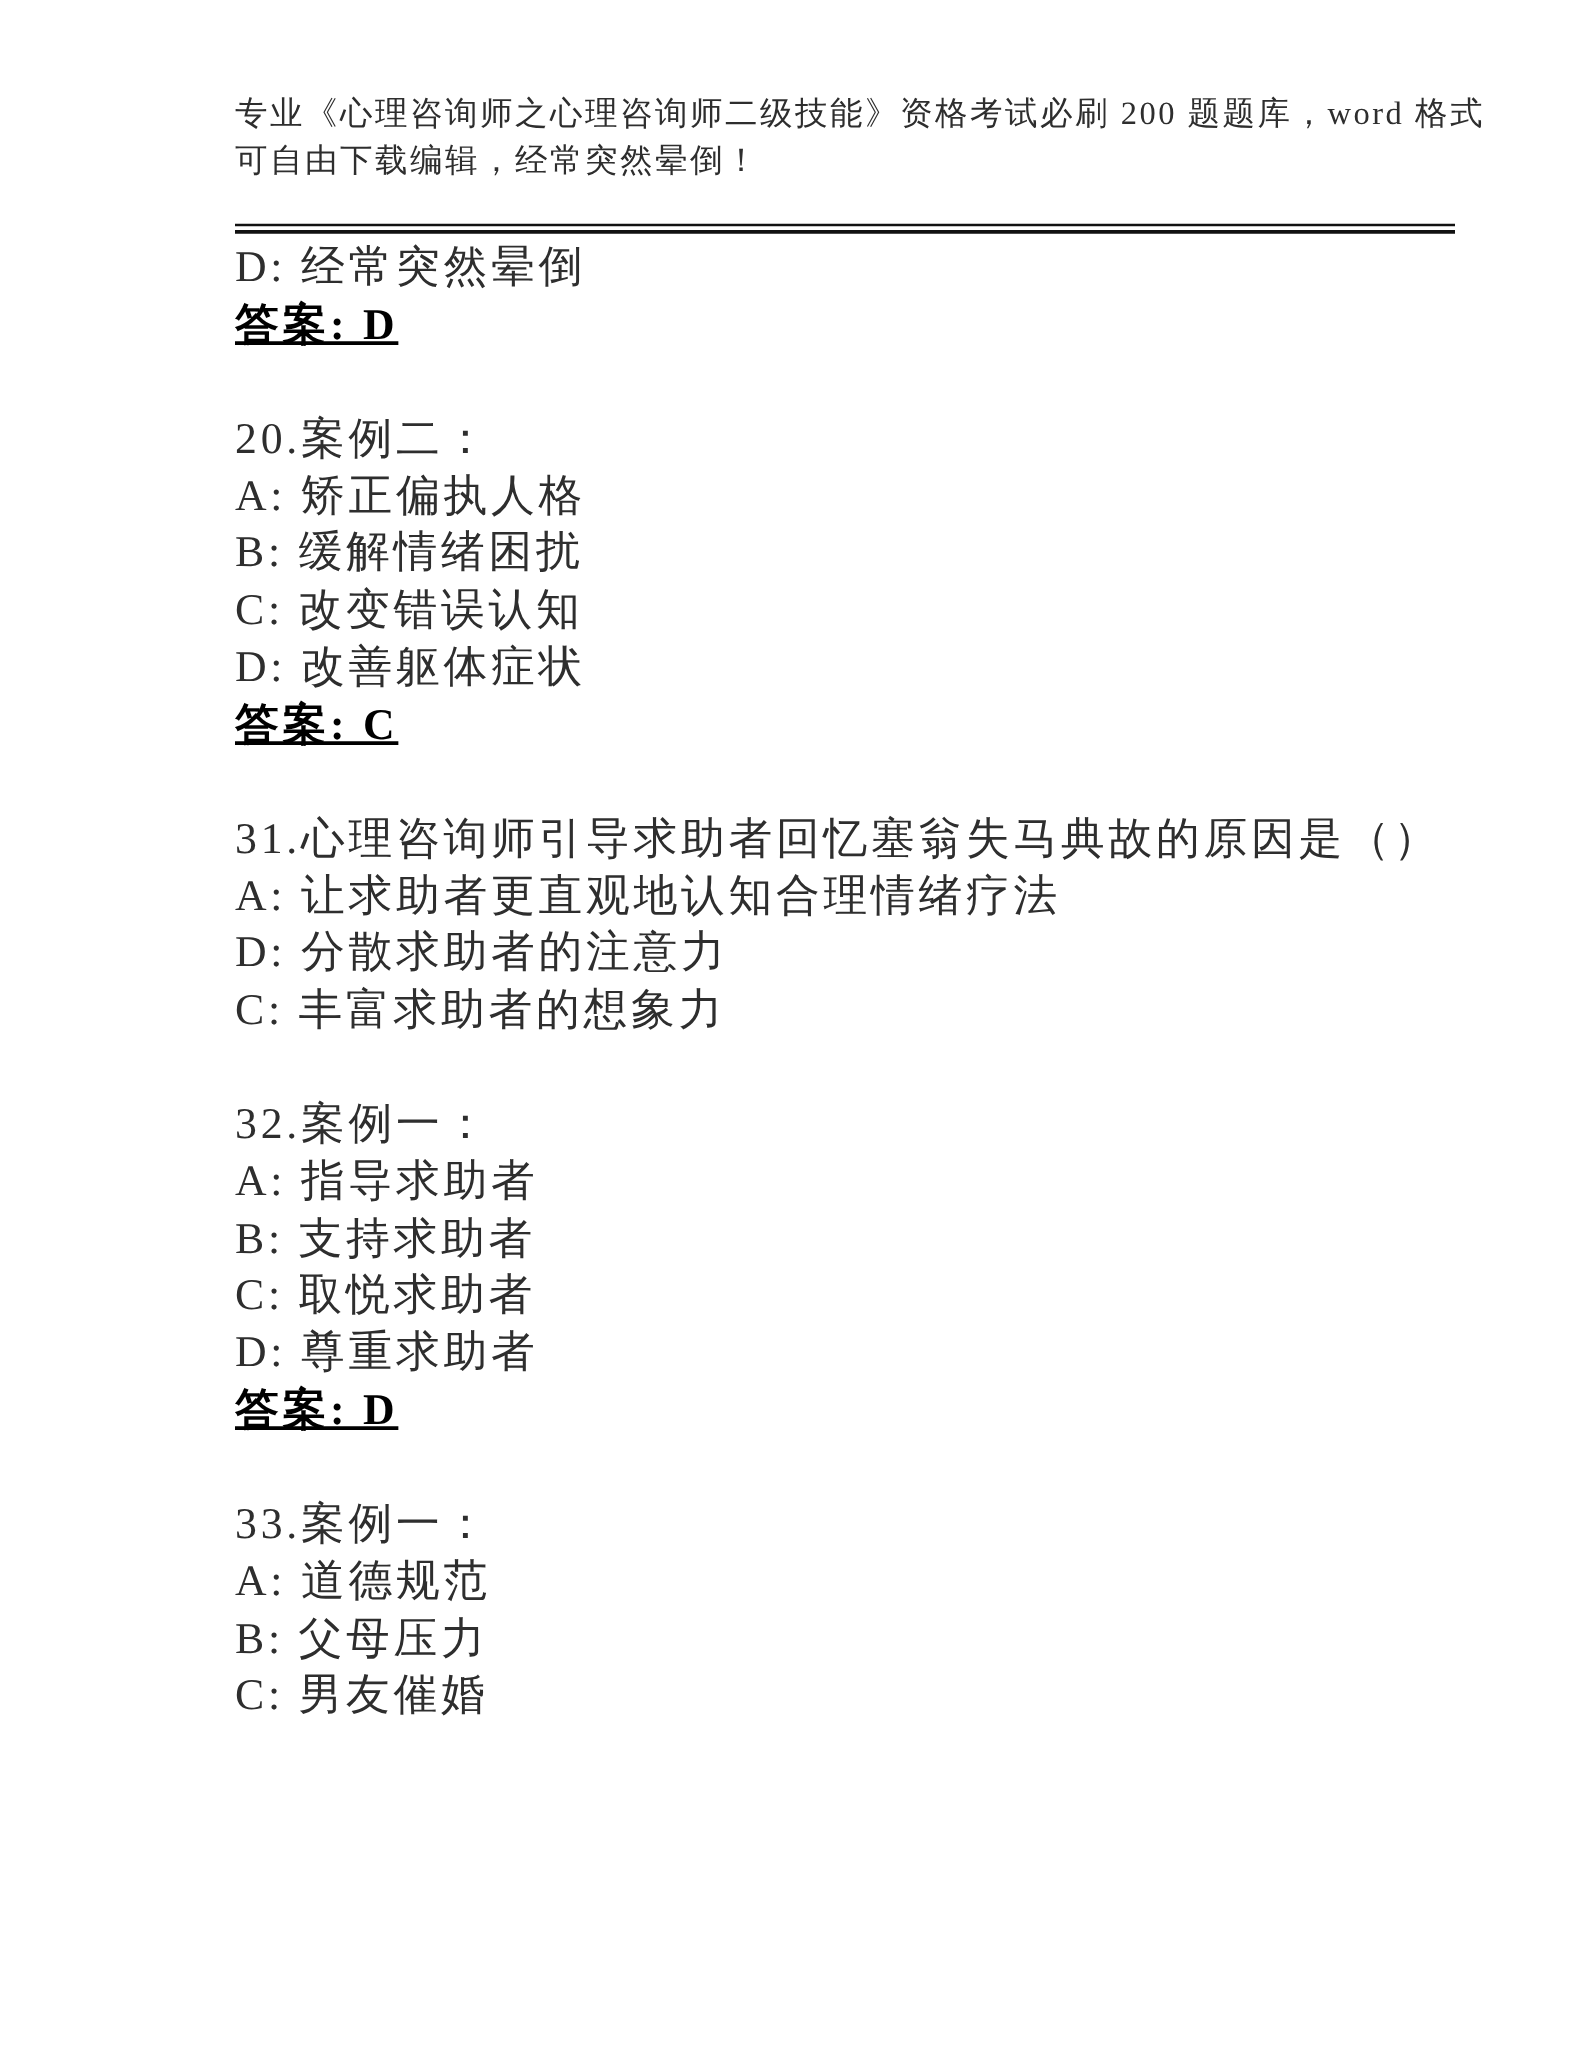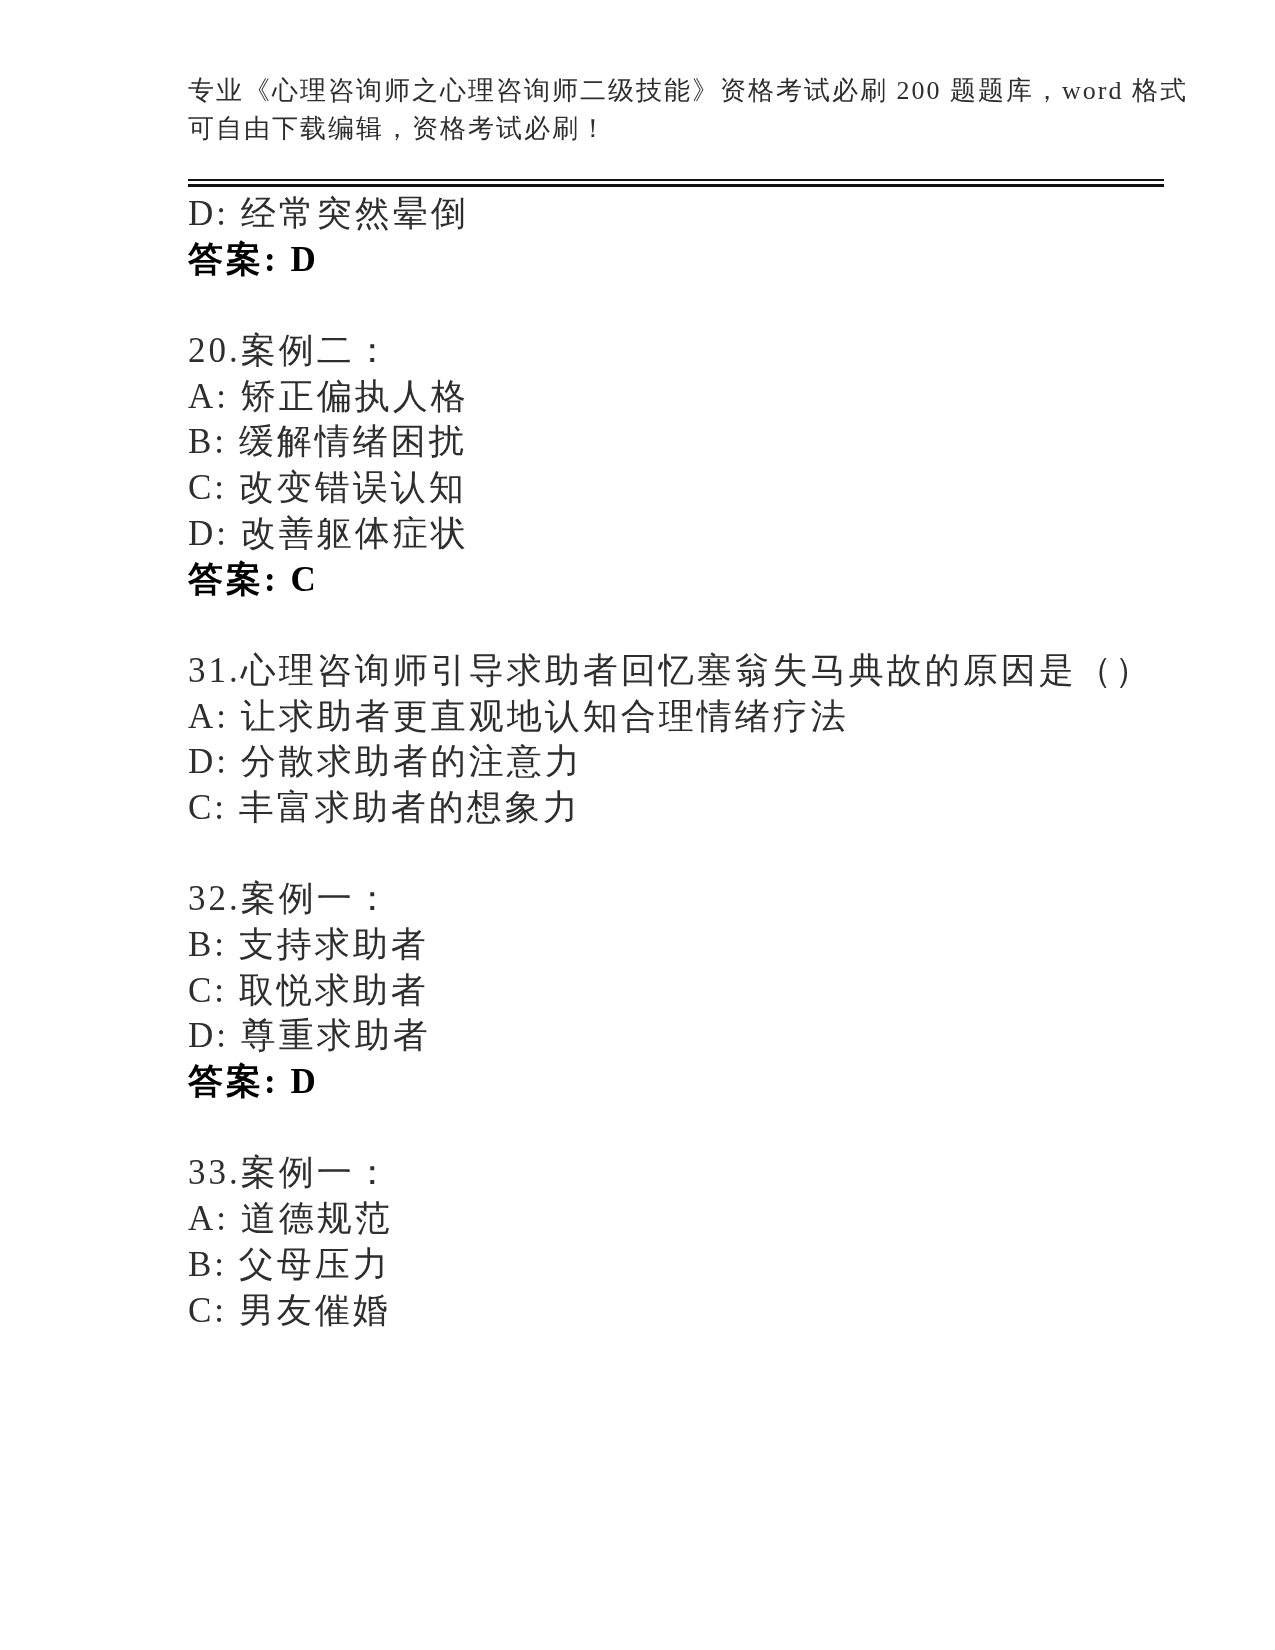--- a/index.html
+++ b/index.html
@@ -50,54 +50,56 @@
     line-height: 45.7px;
     font-size: 35px;
     letter-spacing: 3px;
     white-space: pre;
     color: var(--text-color, #2e2e2e);
     overflow: visible;
   }
   .bline.answer {
     font-weight: bold;
     color: var(--answer-color, #000000);
+    text-decoration: underline;
   }
   .bline.question {
     color: var(--text-color, #2e2e2e);
   }
   .bline.blank {
     
   }
 </style>
 </head>
 <body>
 
 <div class="page">
   <div class="page-header">
     <div class="header-line">专业《心理咨询师之心理咨询师二级技能》资格考试必刷 200 题题库，word 格式</div>
-    <div class="header-line">可自由下载编辑，资格考试必刷！</div>
+    <div class="header-line">可自由下载编辑，经常突然晕倒！</div>
   </div>
   <div class="header-rule"></div>
   <div class="document-body">
       <div class="bline option">D: 经常突然晕倒</div>
       <div class="bline answer">答案: D</div>
       <div class="bline blank">&nbsp;</div>
       <div class="bline question">20.案例二：</div>
       <div class="bline option">A: 矫正偏执人格</div>
       <div class="bline option">B: 缓解情绪困扰</div>
       <div class="bline option">C: 改变错误认知</div>
       <div class="bline option">D: 改善躯体症状</div>
       <div class="bline answer">答案: C</div>
       <div class="bline blank">&nbsp;</div>
       <div class="bline question">31.心理咨询师引导求助者回忆塞翁失马典故的原因是（）</div>
       <div class="bline option">A: 让求助者更直观地认知合理情绪疗法</div>
       <div class="bline option">D: 分散求助者的注意力</div>
       <div class="bline option">C: 丰富求助者的想象力</div>
       <div class="bline blank">&nbsp;</div>
       <div class="bline question">32.案例一：</div>
+      <div class="bline option">A: 指导求助者</div>
       <div class="bline option">B: 支持求助者</div>
       <div class="bline option">C: 取悦求助者</div>
       <div class="bline option">D: 尊重求助者</div>
       <div class="bline answer">答案: D</div>
       <div class="bline blank">&nbsp;</div>
       <div class="bline question">33.案例一：</div>
       <div class="bline option">A: 道德规范</div>
       <div class="bline option">B: 父母压力</div>
       <div class="bline option">C: 男友催婚</div>
     </div>

